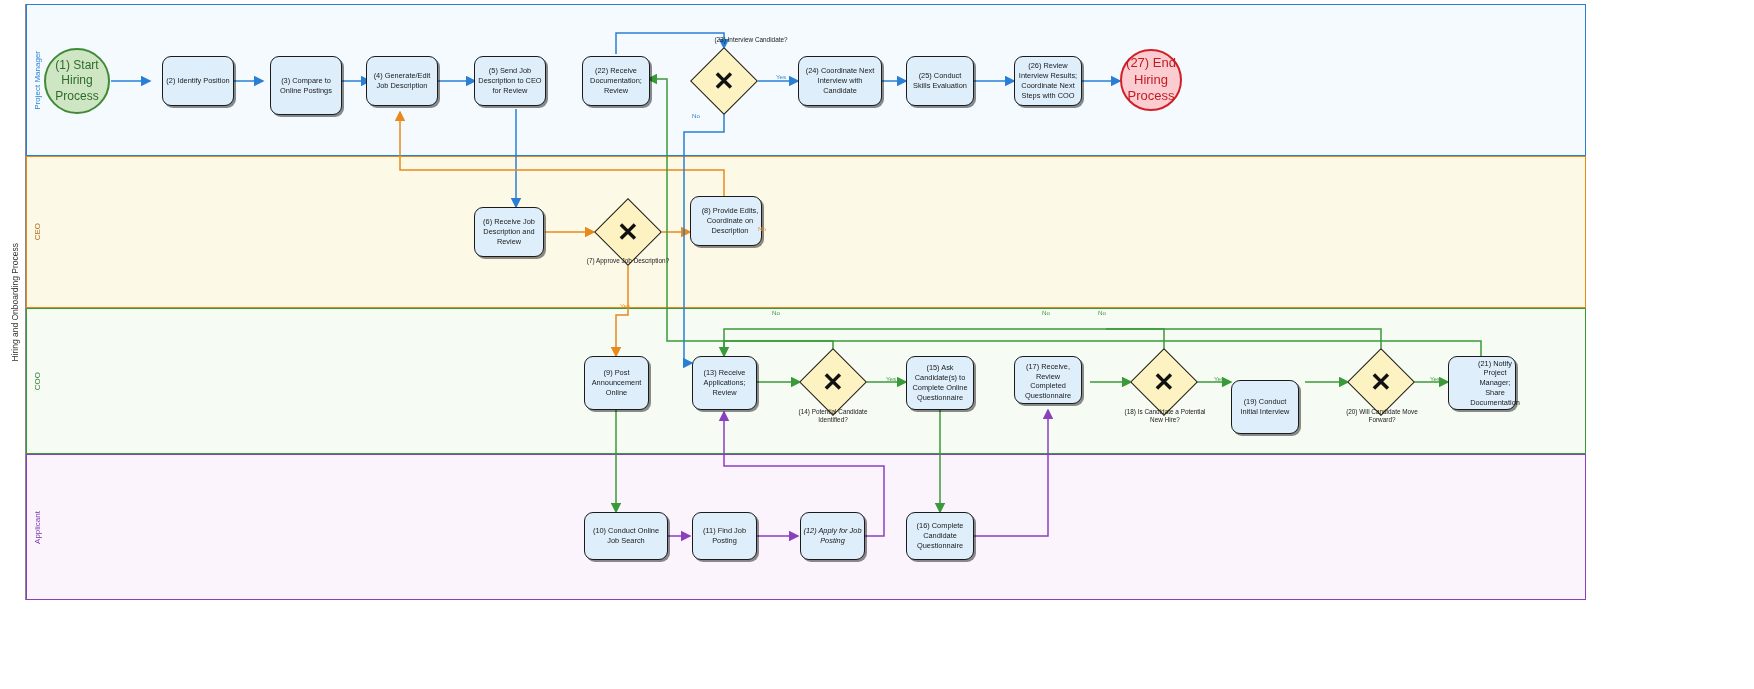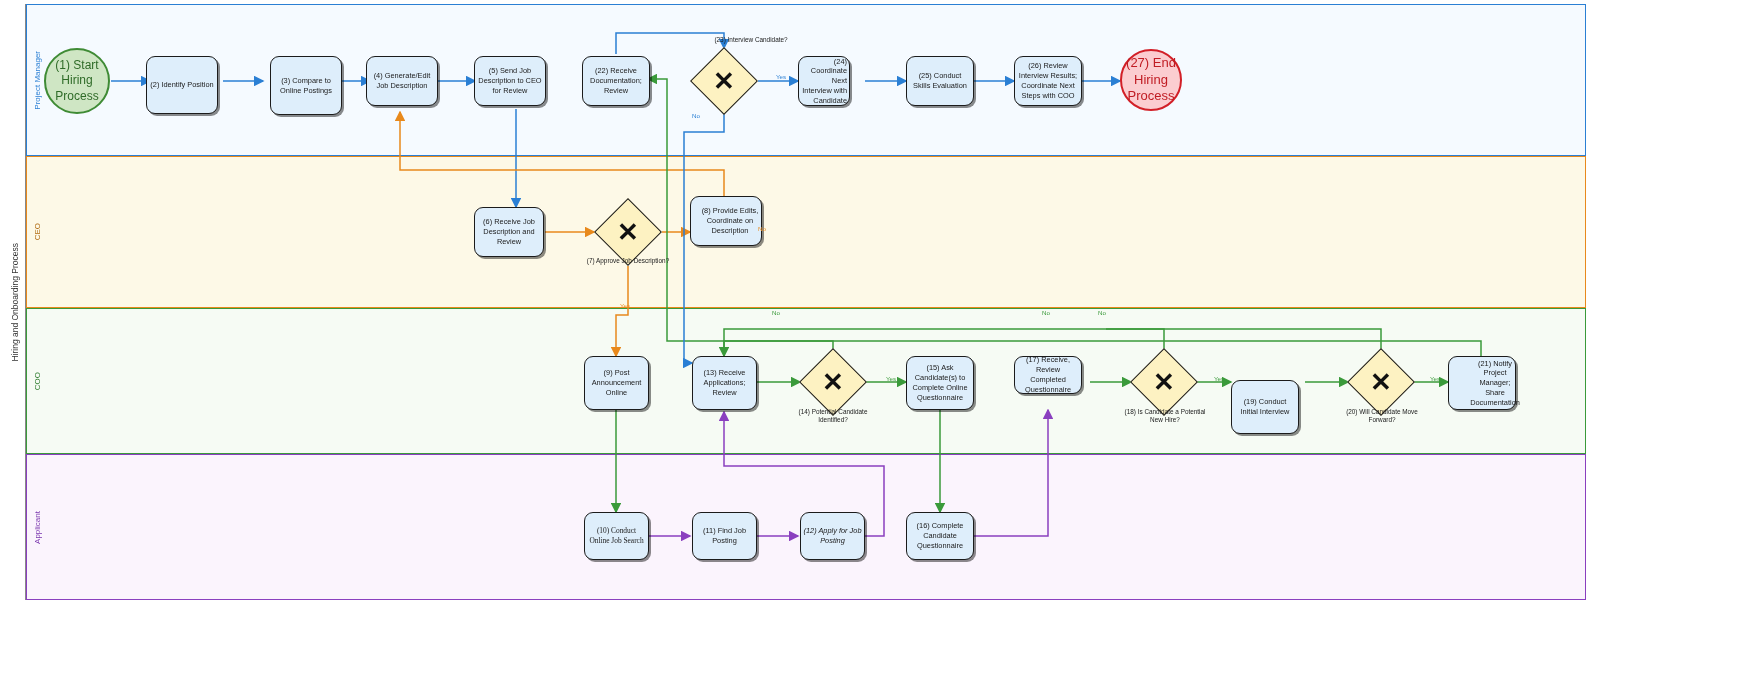--- a/index.html
+++ b/index.html
@@ -151,21 +151,21 @@
       <path d="M973,81 L1014,81" stroke="#2a7fd4" marker-end="url(#ab)"></path>
 
       <path d="M1082,81 L1120,81" stroke="#2a7fd4" marker-end="url(#ab)"></path>
     </g>
   </svg>
 
   <div class="node start-ev" style="left:44px;top:48px;width:66px;height:66px;">
     <span>(1) Start Hiring Process</span>
   </div>
 
-  <div class="node task" style="left:146px;top:56px;width:72px;height:58px;">
+  <div class="node task" style="left:162px;top:56px;width:72px;height:50px;">
     <span>(2) Identify Position</span>
   </div>
 
   <div class="node task" style="left:258px;top:56px;width:72px;height:59px;margin-left:12px;">
     <span>(3) Compare to Online Postings</span>
   </div>
 
   <div class="node task" style="left:366px;top:56px;width:72px;height:50px;">
     <span>(4) Generate/Edit Job Description</span>
   </div>
@@ -177,21 +177,21 @@
   <div class="node task" style="left:582px;top:56px;width:68px;height:50px;">
     <span>(22) Receive Documentation; Review</span>
   </div>
 
   <div class="gateway" style="left:700px;top:57px;width:48px;height:48px;">
     <div class="dia"></div>
     <div class="xm">✕</div>
   </div>
   <div class="glabel" style="left:706px;top:36px;width:90px;">(23) Interview Candidate?</div>
 
-  <div class="node task" style="left:798px;top:56px;width:52px;height:50px;text-align:right;">
+  <div class="node task" style="left:798px;top:56px;width:84px;height:50px;">
     <span>(24) Coordinate Next Interview with Candidate</span>
   </div>
 
   <div class="node task" style="left:906px;top:56px;width:68px;height:50px;">
     <span>(25) Conduct Skills Evaluation</span>
   </div>
 
   <div class="node task" style="left:1014px;top:56px;width:68px;height:50px;">
     <span>(26) Review Interview Results; Coordinate Next Steps with COO</span>
   </div>
@@ -225,21 +225,21 @@
   <div class="gateway" style="left:809px;top:358px;width:48px;height:48px;">
     <div class="dia"></div>
     <div class="xm">✕</div>
   </div>
   <div class="glabel" style="left:790px;top:408px;width:86px;">(14) Potential Candidate Identified?</div>
 
   <div class="node task" style="left:906px;top:356px;width:68px;height:54px;">
     <span>(15) Ask Candidate(s) to Complete Online Questionnaire</span>
   </div>
 
-  <div class="node task" style="left:1014px;top:356px;width:68px;height:38px;">
+  <div class="node task" style="left:1014px;top:356px;width:68px;height:48px;align-items:flex-end;">
     <span>(17) Receive, Review Completed Questionnaire</span>
   </div>
 
   <div class="gateway" style="left:1140px;top:358px;width:48px;height:48px;">
     <div class="dia"></div>
     <div class="xm">✕</div>
   </div>
   <div class="glabel" style="left:1122px;top:408px;width:86px;">(18) Is Candidate a Potential New Hire?</div>
 
   <div class="node task" style="left:1231px;top:356px;width:68px;height:54px;margin-top:24px;">
@@ -249,21 +249,21 @@
   <div class="gateway" style="left:1357px;top:358px;width:48px;height:48px;">
     <div class="dia"></div>
     <div class="xm">✕</div>
   </div>
   <div class="glabel" style="left:1339px;top:408px;width:86px;">(20) Will Candidate Move Forward?</div>
 
   <div class="node task" style="left:1448px;top:356px;width:68px;height:54px;padding-left:28px;">
     <span>(21) Notify Project Manager; Share Documentation</span>
   </div>
 
-  <div class="node task" style="left:584px;top:512px;width:65px;height:48px;font-family:Liberation Serif, serif;">
+  <div class="node task" style="left:584px;top:512px;width:84px;height:48px;">
     <span>(10) Conduct Online Job Search</span>
   </div>
 
   <div class="node task" style="left:692px;top:512px;width:65px;height:48px;">
     <span>(11) Find Job Posting</span>
   </div>
 
   <div class="node task" style="left:800px;top:512px;width:65px;height:48px;font-style:italic;">
     <span>(12) Apply for Job Posting</span>
   </div>

